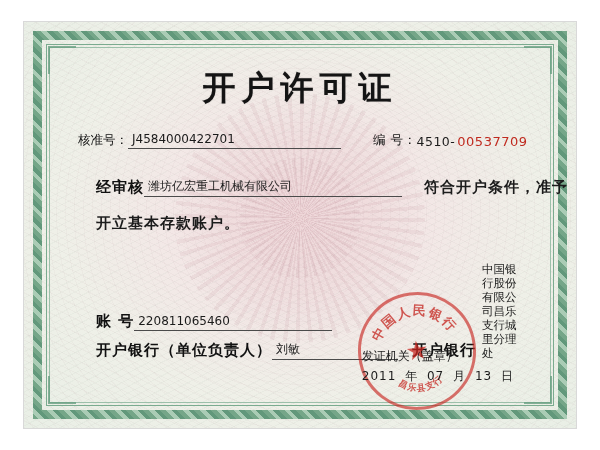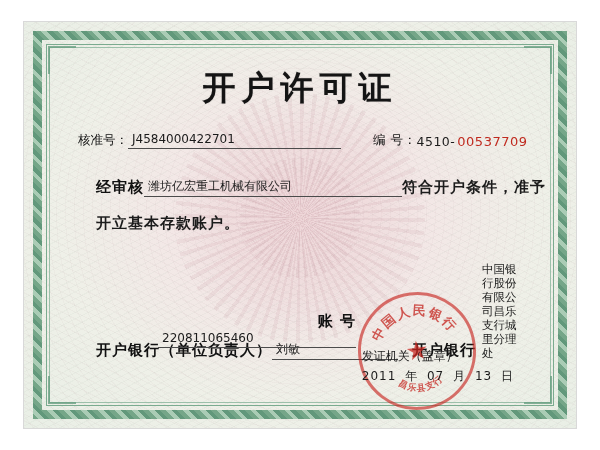--- a/index.html
+++ b/index.html
@@ -166,21 +166,21 @@
   }
 
   
   .line2 {
     position: absolute;
     left: 38px; top: 124px; right: 20px;
     display: flex;
     align-items: flex-end;
   }
   .line2 .fill { width: 250px; flex: none; text-align: left; }
-  .line2 .tail { margin-left: 0; font-size: 15px; font-weight: bold; letter-spacing: 1px; white-space: nowrap; }
+  .line2 .tail { margin-left: 22px; font-size: 15px; font-weight: bold; letter-spacing: 1px; white-space: nowrap; }
 
   
   .line3 {
     position: absolute;
     left: 38px; top: 160px;
     font-size: 15px;
     font-weight: bold;
     letter-spacing: 1px;
   }
 
@@ -201,21 +201,20 @@
     max-width: 175px;
   }
 
   
   .line5 {
     position: absolute;
     left: 38px; top: 258px;
     display: flex;
     align-items: flex-end;
     width: 260px;
-    flex-direction: column;
   }
   .line5 .fill { width: 190px; flex: none; }
 
   
   .issuer {
     position: absolute;
     right: 24px;
     top: 292px;
     text-align: left;
     font-size: 12px;

